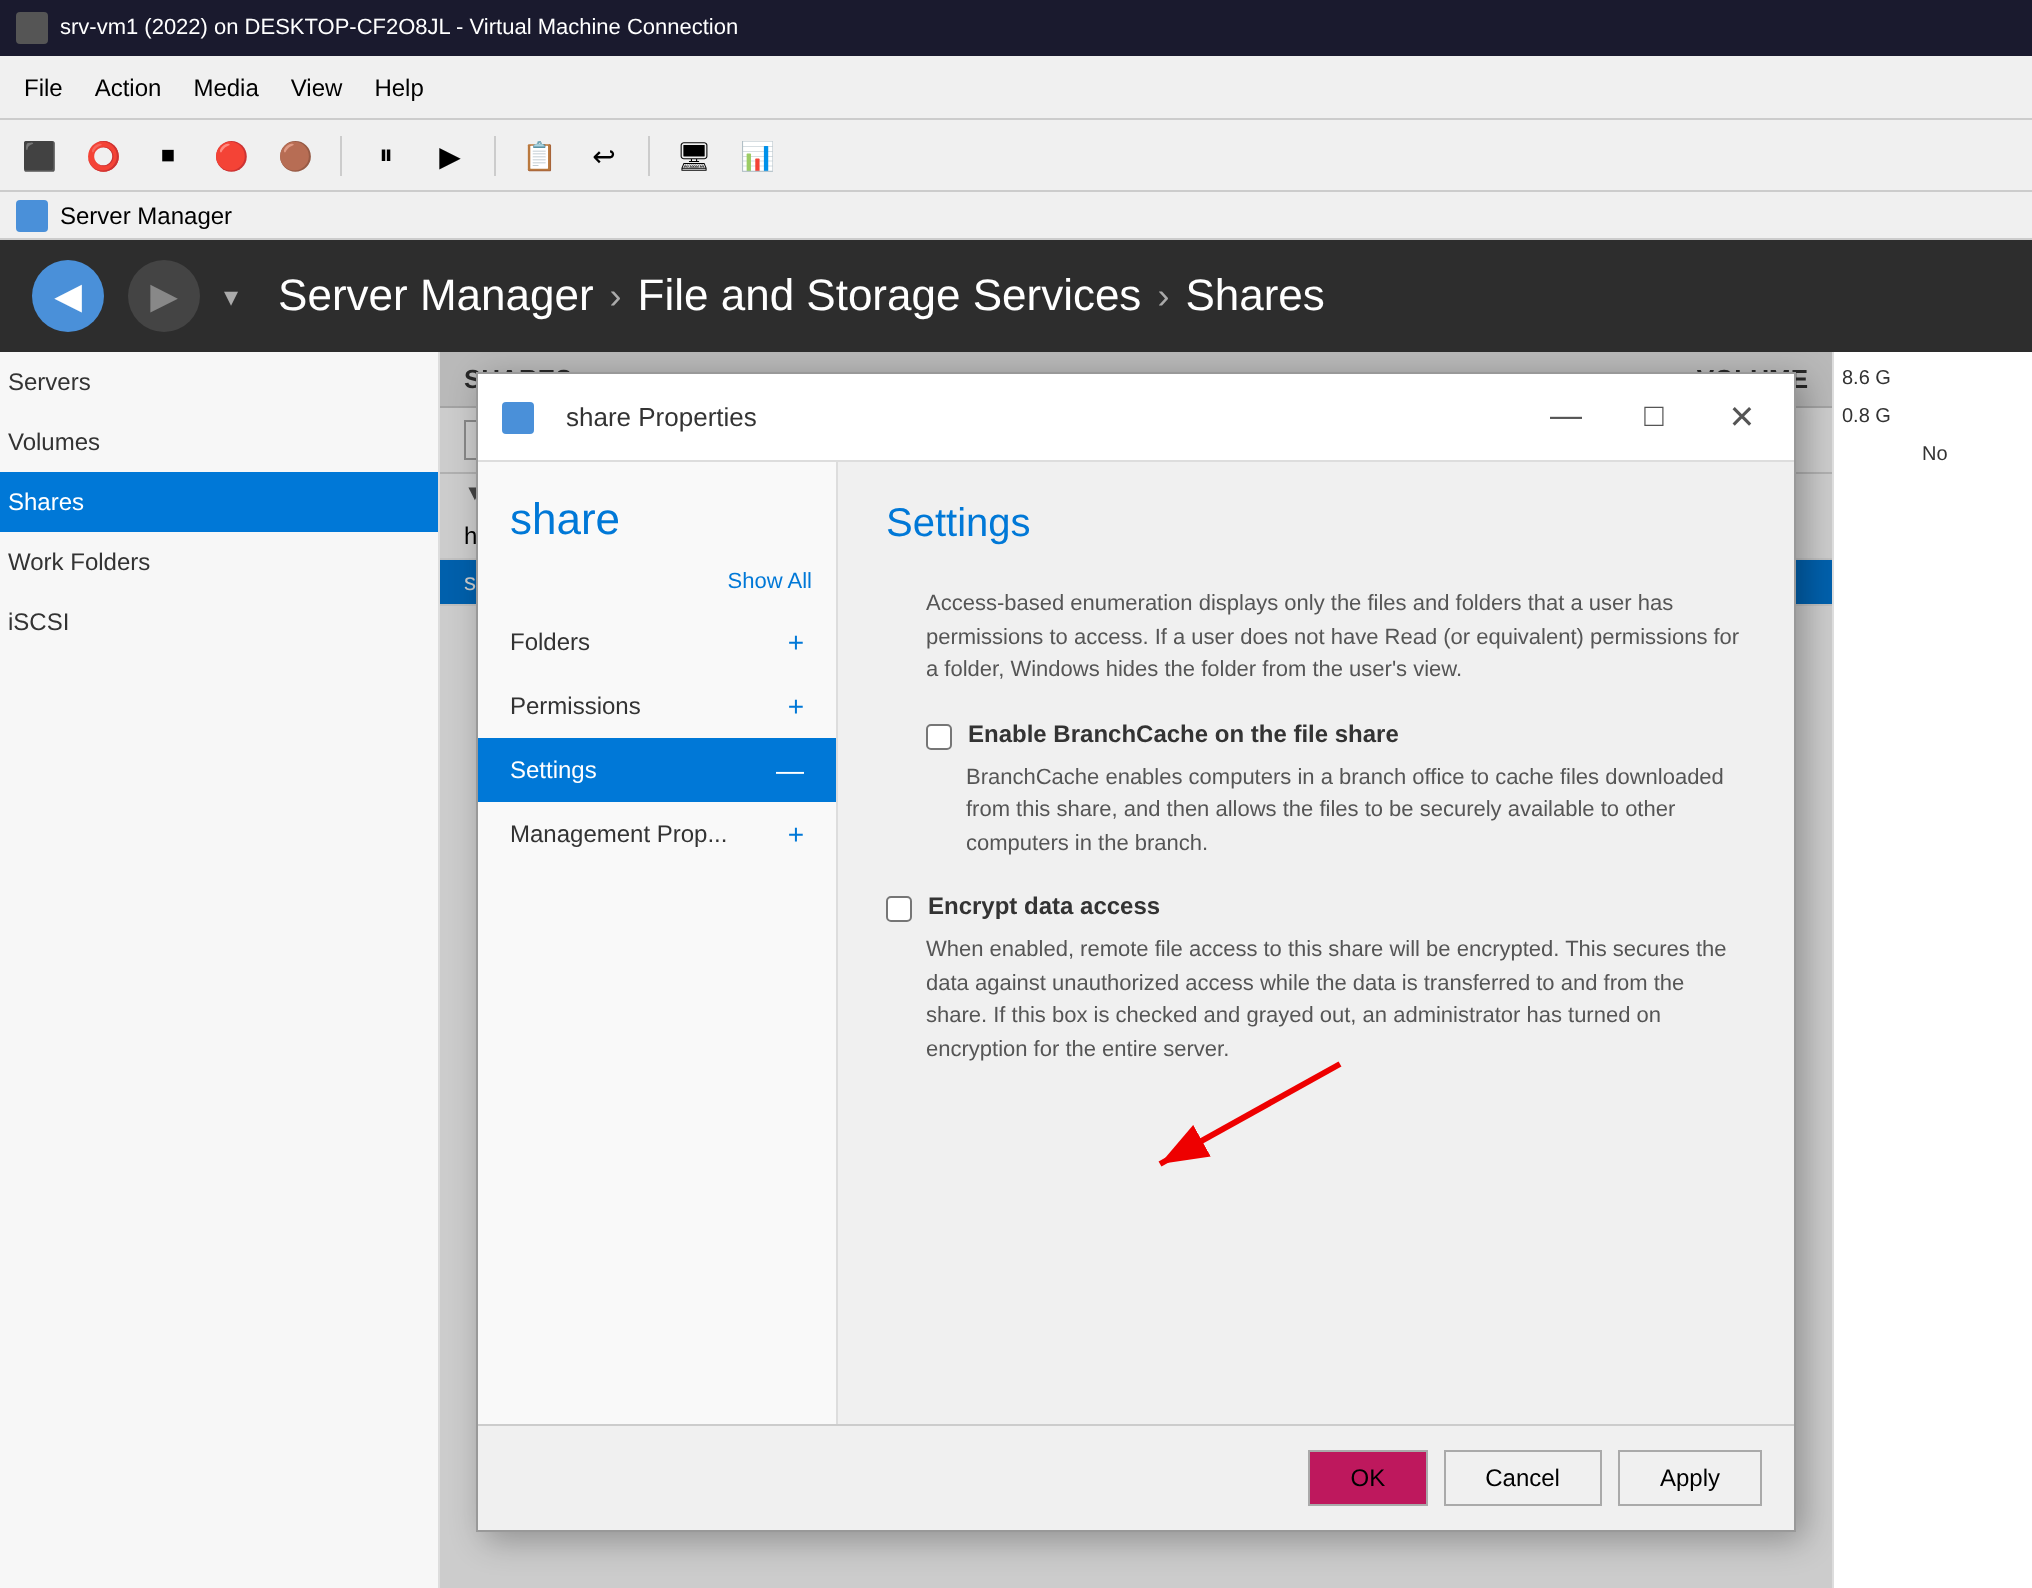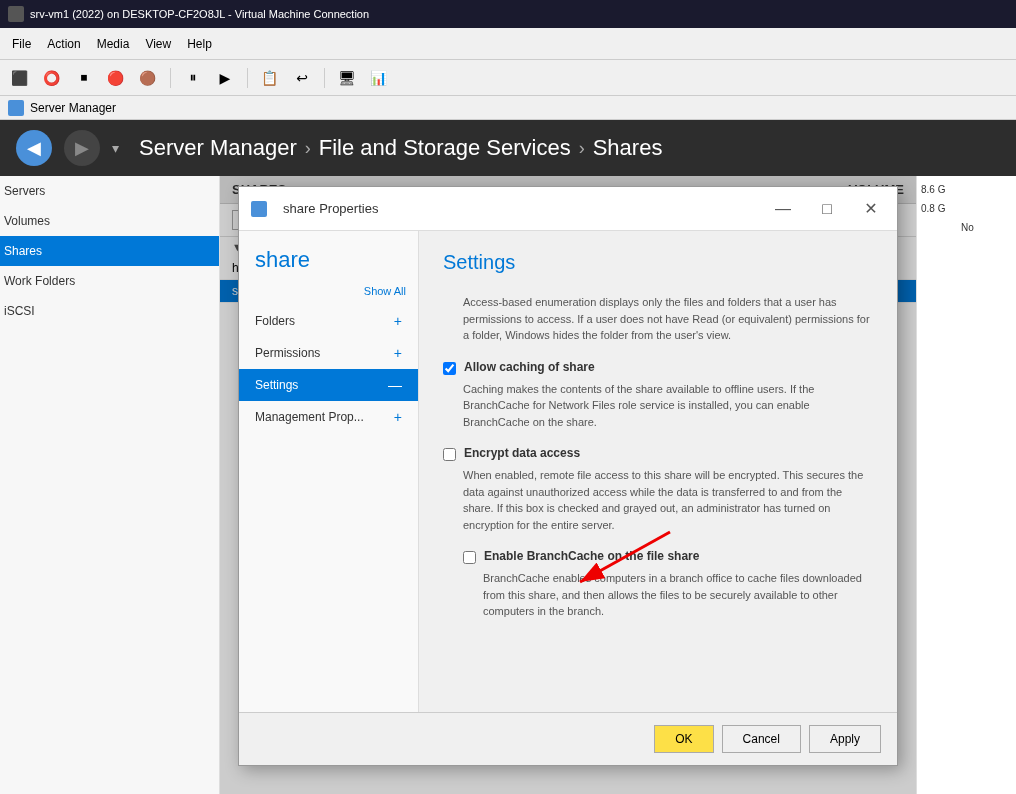--- a/index.html
+++ b/index.html
@@ -298,21 +298,21 @@
       background: #f0f0f0;
     }
     .dialog-btn {
       padding: 6px 20px;
       font-size: 12px;
       cursor: pointer;
       border: 1px solid #aaa;
       background: #f0f0f0;
     }
     .dialog-btn.primary {
-      background: #fde047;
+      background: #be185d;
     }
 
     
     .right-panel {
       width: 100px;
       background: #fff;
       border-left: 1px solid #ddd;
       font-size: 10px;
       padding: 4px;
       color: #333;
@@ -446,42 +446,35 @@
             </div>
           </div>
 
           <div class="dialog-content">
             <div class="settings-title">Settings</div>
 
             <div class="setting-row">
               <div class="setting-desc">Access-based enumeration displays only the files and folders that a user has permissions to access. If a user does not have Read (or equivalent) permissions for a folder, Windows hides the folder from the user's view.</div>
             </div>
 
-            <div class="setting-row">
+
+            <div class="setting-row" style="margin-left: 20px;">
               <div class="setting-checkbox-row">
-                <input type="checkbox" checked="" style="">
-                <span class="setting-label">Allow caching of share</span>
+                <input type="checkbox" style="">
+                <span class="setting-label">Enable BranchCache on the file share</span>
               </div>
-              <div class="setting-desc">Caching makes the contents of the share available to offline users. If the BranchCache for Network Files role service is installed, you can enable BranchCache on the share.</div>
+              <div class="setting-desc">BranchCache enables computers in a branch office to cache files downloaded from this share, and then allows the files to be securely available to other computers in the branch.</div>
             </div>
 
             <div class="setting-row">
               <div class="setting-checkbox-row">
                 <input type="checkbox" style="">
                 <span class="setting-label">Encrypt data access</span>
               </div>
               <div class="setting-desc">When enabled, remote file access to this share will be encrypted. This secures the data against unauthorized access while the data is transferred to and from the share. If this box is checked and grayed out, an administrator has turned on encryption for the entire server.</div>
-            </div>
-
-            <div class="setting-row" style="margin-left: 20px;">
-              <div class="setting-checkbox-row">
-                <input type="checkbox" style="">
-                <span class="setting-label">Enable BranchCache on the file share</span>
-              </div>
-              <div class="setting-desc">BranchCache enables computers in a branch office to cache files downloaded from this share, and then allows the files to be securely available to other computers in the branch.</div>
             </div>
           </div>
         </div>
 
         <div class="dialog-footer">
           <button class="dialog-btn primary">OK</button>
           <button class="dialog-btn">Cancel</button>
           <button class="dialog-btn">Apply</button>
         </div>
       </div>

